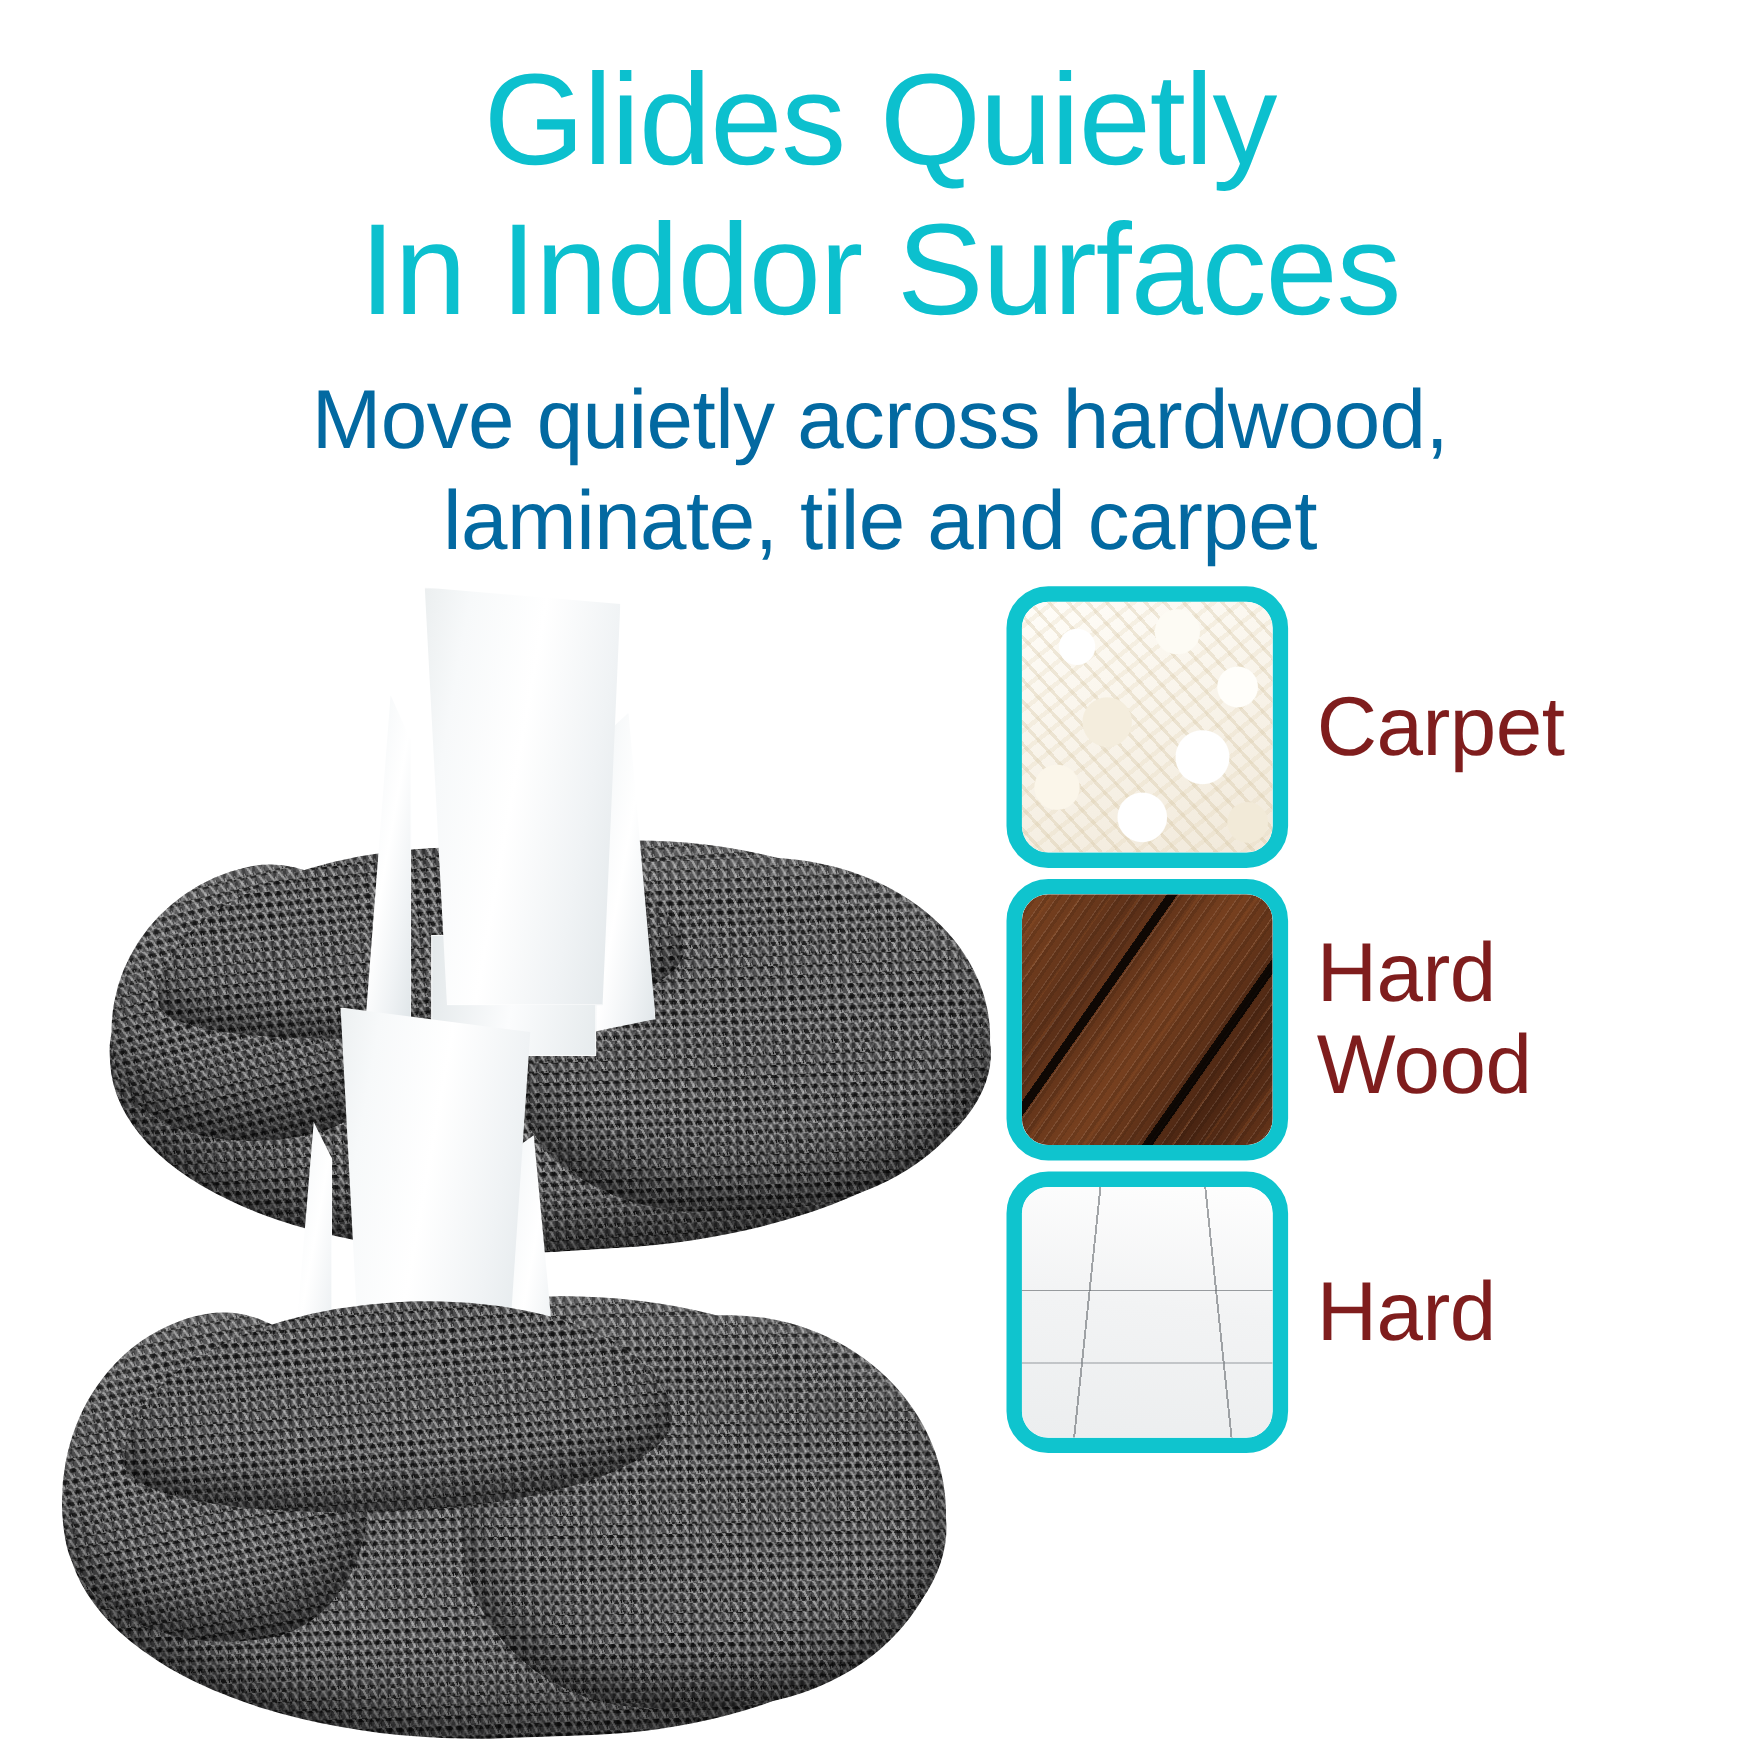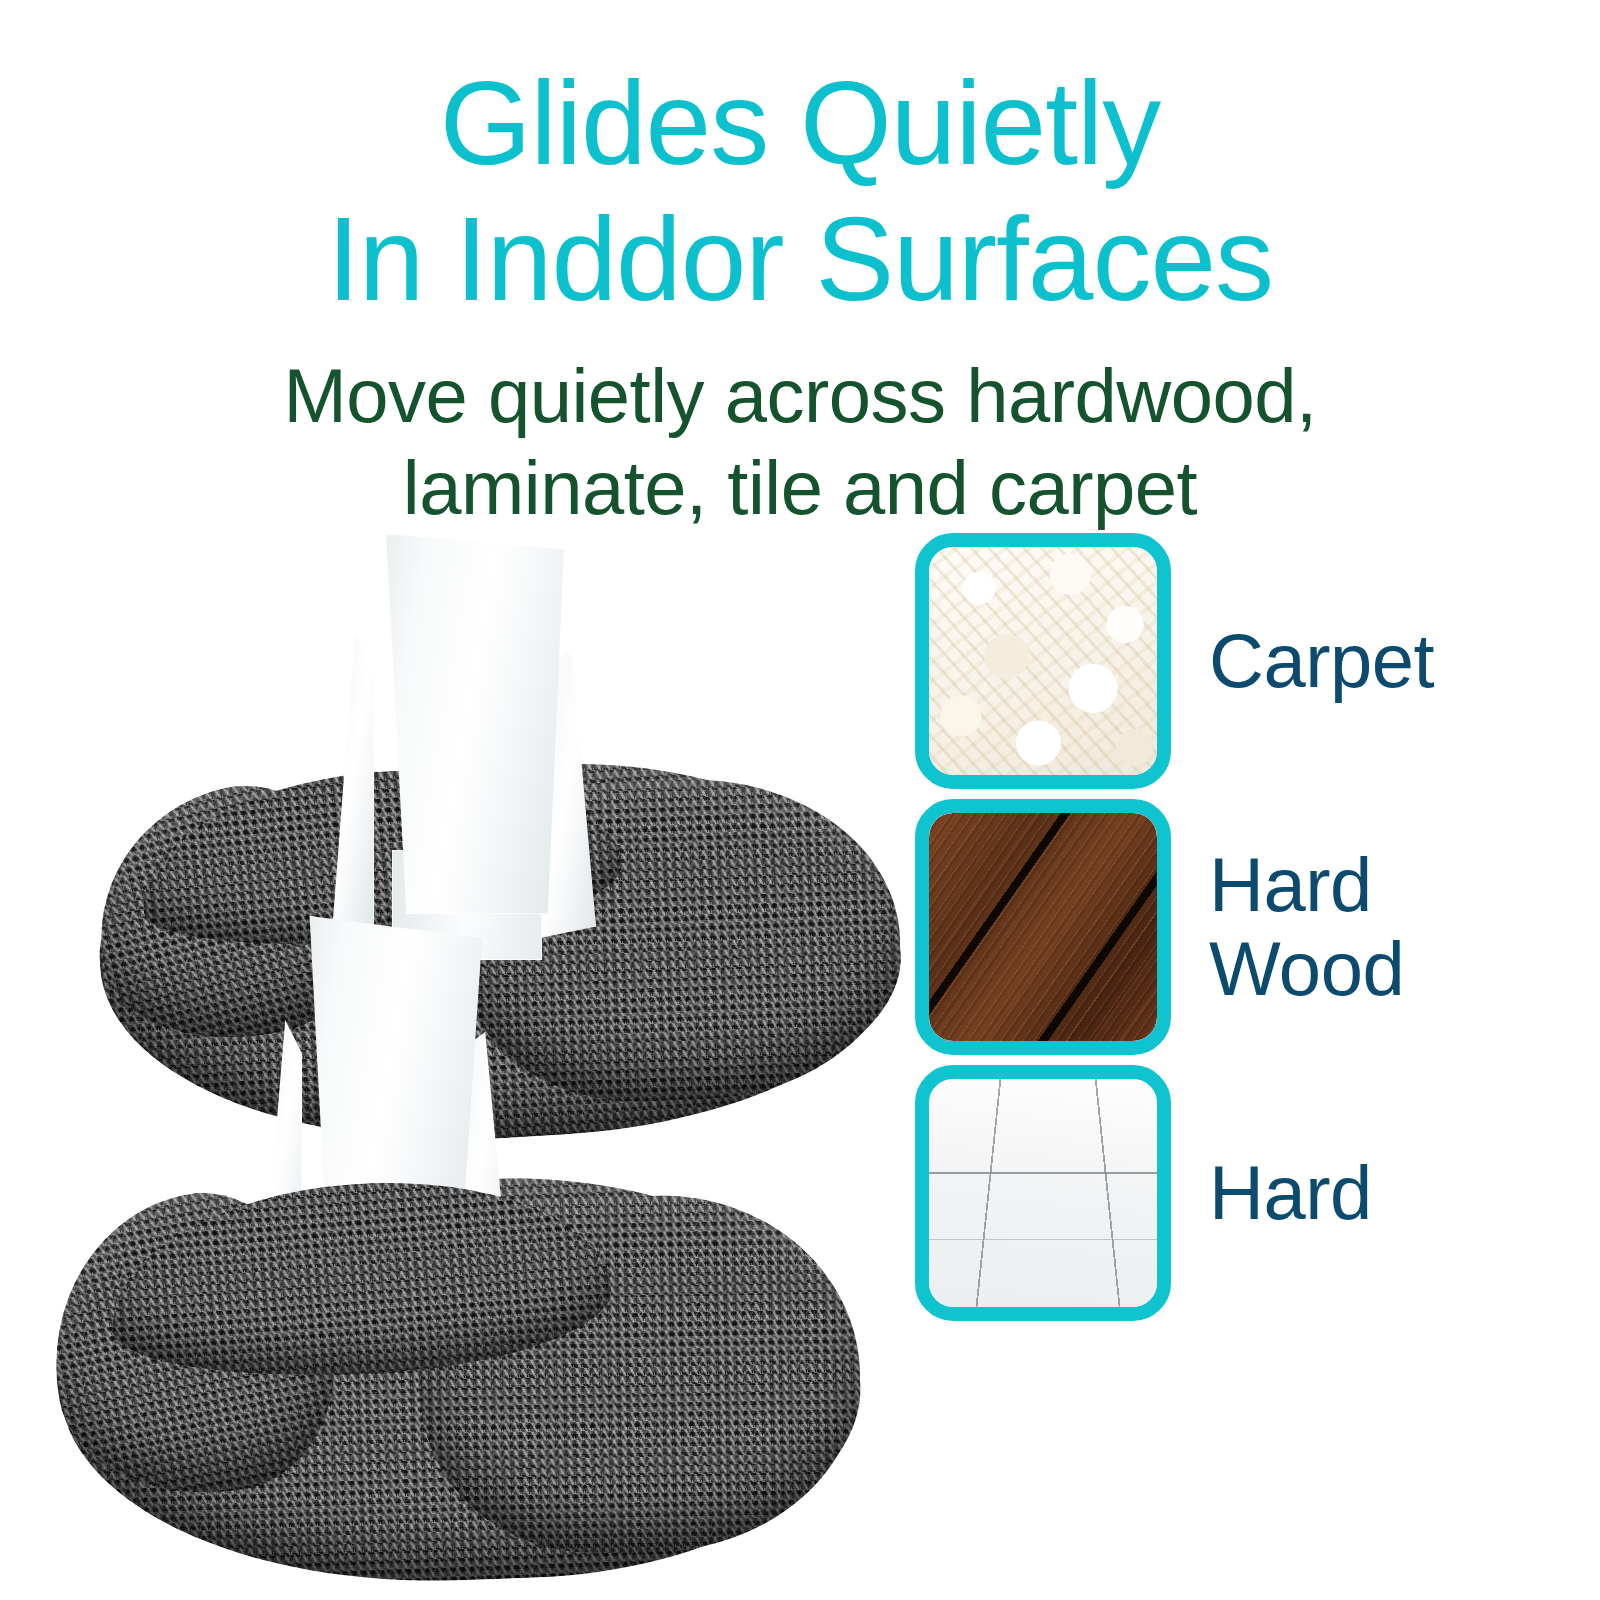--- a/index.html
+++ b/index.html
@@ -19,24 +19,24 @@
   .headline{
     color:#0CC0CE;
     font-size:118px;
     line-height:130px;
     font-weight:400;
     letter-spacing:-1px;
     margin:0;
     padding:0;
     white-space:nowrap;
   }
-  #headline-1{padding-top:58px;}
+  #headline-1{padding-top:44px;}
   #headline-2{padding-top:6px;}
   .subtitle{
-    color:#14532d;
+    color:#0369a1;
     font-size:76px;
     line-height:92px;
     font-weight:400;
     letter-spacing:-0.5px;
     margin:0;
     white-space:nowrap;
   }
   #subtitle-1{padding-top:26px;}
   #subtitle-2{padding-top:0px;}
 
@@ -193,22 +193,22 @@
     overflow:hidden;
     position:relative;
     margin-left:15px;
   }
   .swatch-inner{
     position:absolute;inset:0;
     border-radius:24px;
     overflow:hidden;
   }
   .surface-label{
-    margin-left:38px;
-    color:#0c4a6e;
+    margin-left:26px;
+    color:#7f1d1d;
     font-size:76px;
     line-height:84px;
     font-weight:400;
     letter-spacing:-0.5px;
     white-space:pre-line;
   }
 
   
   .tex-carpet{
     background-color:#f7f2e8;

